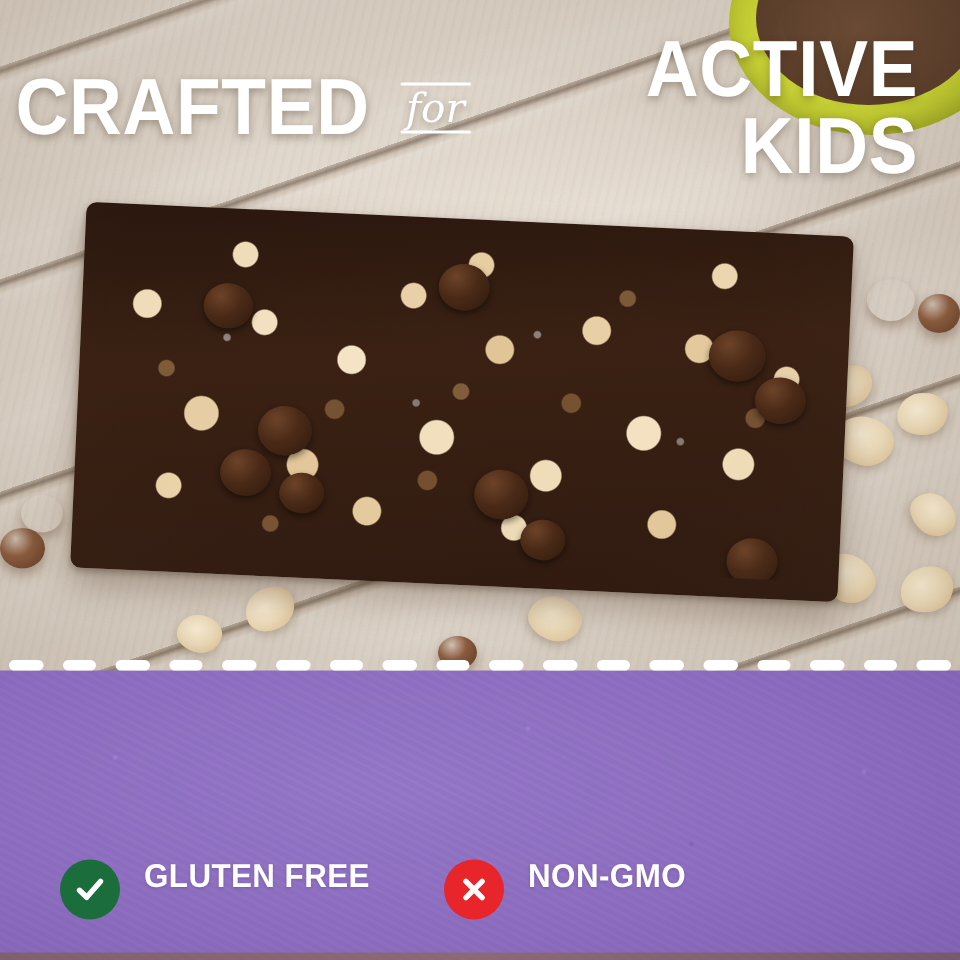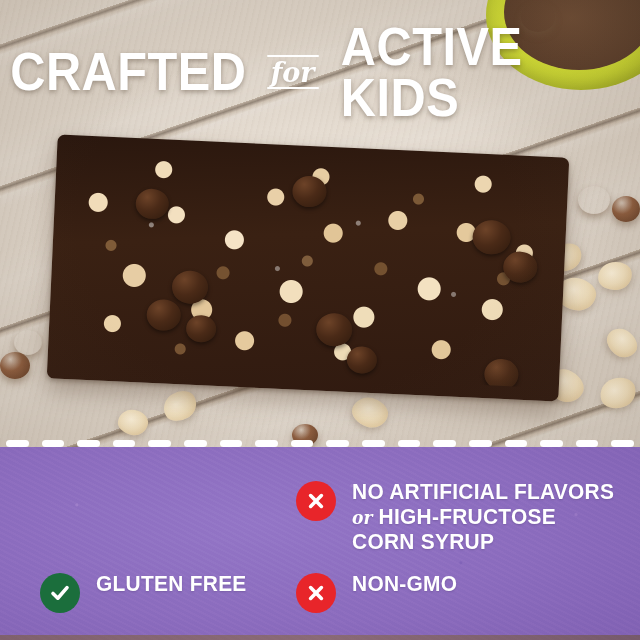--- a/index.html
+++ b/index.html
@@ -119,31 +119,31 @@
   
   .lchip{position:absolute;border-radius:50%;
     background:radial-gradient(circle at 35% 27%, #a9apiece 0%, #8a5a3c 40%, #5e3a24 100%);
     box-shadow:0 4px 7px rgba(110,85,60,.45);}
   .lchip.m{background:radial-gradient(circle at 35% 27%, #b98a68 0%, #96634322 0%, #8c5c3e 42%, #5f3b25 100%);}
   .oat{position:absolute;border-radius:48% 52% 46% 54%/55% 45% 55% 45%;
     background:radial-gradient(ellipse at 42% 38%, #fbf0d9 0%, #f0dfbd 45%, #d9bd8e 100%);
     box-shadow:0 3px 6px rgba(120,98,72,.35);}
 
   
-  .headline{position:absolute;left:0;top:22px;width:624px;text-align:left;z-index:6;}
+  .headline{position:absolute;left:0;top:22px;width:624px;text-align:right;z-index:6;}
   .hl-row{display:flex;align-items:center;justify-content:center;gap:10px;
     color:#fff;line-height:.96;}
   .hl-big{
     font-family:"Liberation Sans", sans-serif;
     font-weight:bold;font-size:53px;letter-spacing:.5px;
     transform:scaleX(.92);transform-origin:center;
     text-shadow:0 2px 6px rgba(60,45,30,.38);}
   .hl-row.second .hl-big{font-size:60px;}
   .script{
-    font-family:"DejaVu Serif", serif;font-style:italic;font-weight:bold;
+    font-family:"DejaVu Serif", serif;font-style:italic;font-weight:normal;
     font-size:27px;color:#fff;position:relative;padding:0 4px;
     text-shadow:0 2px 5px rgba(60,45,30,.35);}
   .script::before,.script::after{content:"";position:absolute;left:0;right:0;height:2px;
     background:#fff;border-radius:2px;}
   .script::before{top:-5px;}
   .script::after{bottom:-3px;}
   .unit{font-size:.68em;letter-spacing:0;}
 
   
   .dashes{position:absolute;left:0;top:438px;width:640px;height:11px;z-index:7;
@@ -270,32 +270,20 @@
     <span class="dash"></span>
     <span class="dash"></span>
   </div>
 
   <div class="panel">
     <div class="panel-tex"></div>
 
     <div class="claims">
 
 
-      <div class="claim c2">
-        <span class="badge no">
-          <svg width="22" height="22" viewBox="0 0 22 22">
-              <path d="M5.6 5.6 L16.4 16.4 M16.4 5.6 L5.6 16.4" fill="none" stroke="#ffffff" stroke-width="3.6" stroke-linecap="round"></path>
-            </svg>
-        </span>
-        <span class="claim-text">
-          <span class="ln">NO ARTIFICIAL FLAVORS</span>
-          <span class="ln"><span class="sc">or</span> <span>HIGH-FRUCTOSE</span></span>
-          <span class="ln">CORN SYRUP</span>
-        </span>
-      </div>
 
       <div class="claim c4">
         <span class="badge no">
           <svg width="22" height="22" viewBox="0 0 22 22">
               <path d="M5.6 5.6 L16.4 16.4 M16.4 5.6 L5.6 16.4" fill="none" stroke="#ffffff" stroke-width="3.6" stroke-linecap="round"></path>
             </svg>
         </span>
         <span class="claim-text">
           <span class="ln">NON-GMO</span>
         </span>

